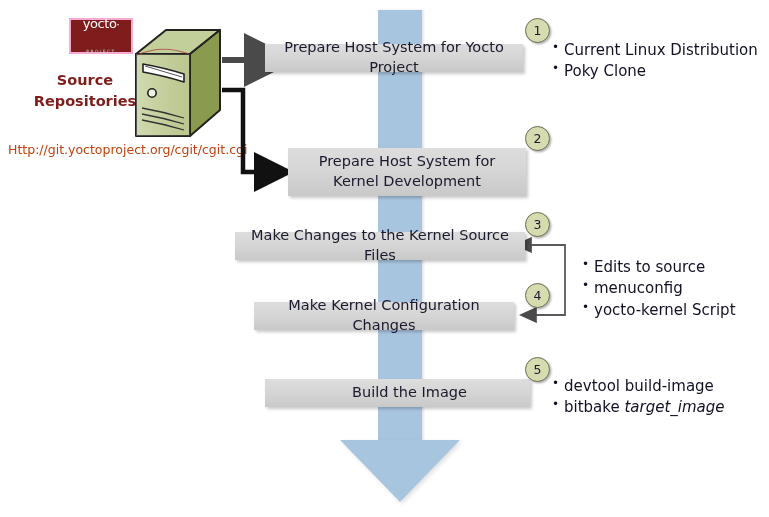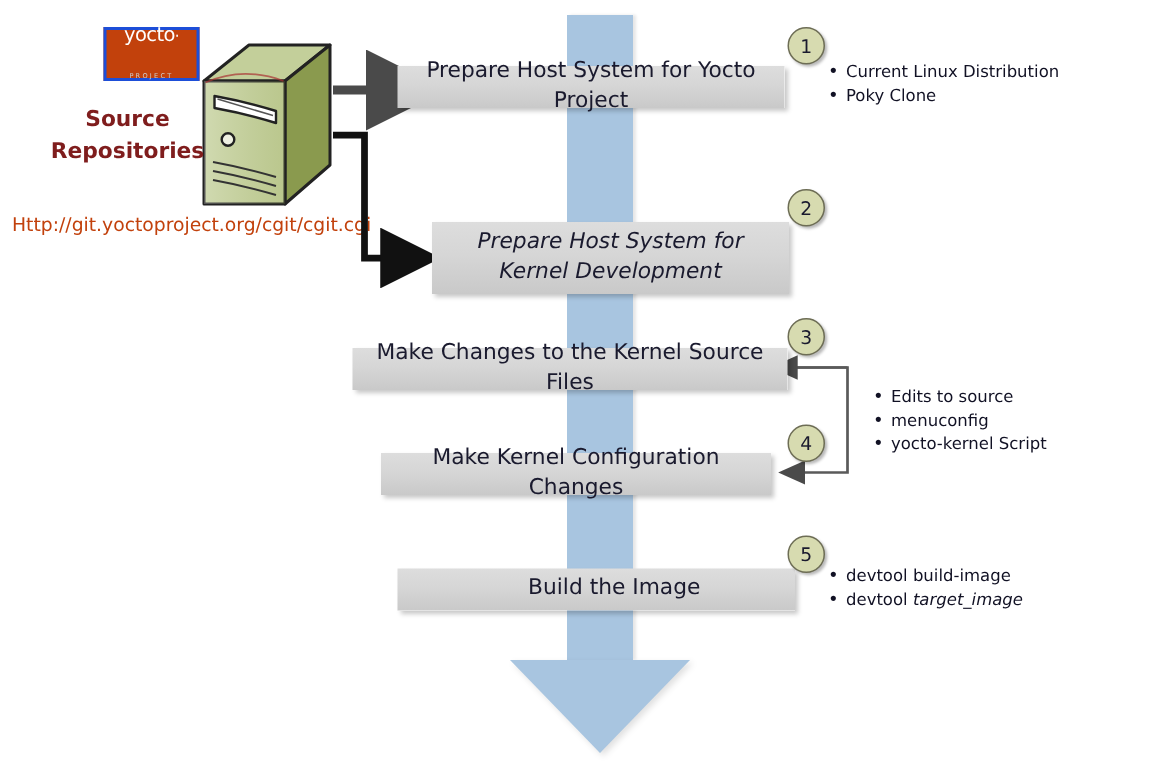--- a/index.html
+++ b/index.html
@@ -56,22 +56,22 @@
     padding: 4px 8px;
   }
 
   
   .yocto-logo {
     position: absolute;
     left: 69px;
     top: 18px;
     width: 64px;
     height: 36px;
-    background: #c2410c;
-    border: 2px solid #1d4ed8;
+    background: #7f1d1d;
+    border: 2px solid #f9a8d4;
     box-sizing: border-box;
     display: flex;
     flex-direction: column;
     align-items: center;
     justify-content: center;
     line-height: 1;
     gap: 18px;
   }
   .yocto-word {
     color: #ffffff;
@@ -130,21 +130,21 @@
     align-items: center;
     justify-content: center;
     font-size: 12.5px;
     color: #1a1a2e;
     box-sizing: border-box;
   }
 
   
   .bullets {
     position: absolute;
-    font-size: 11px;
+    font-size: 15px;
     color: #111124;
     line-height: 1.42;
   }
   .bullets ul {
     margin: 0;
     padding: 0;
     list-style: none;
   }
   .bullets li {
     position: relative;
@@ -248,21 +248,21 @@
   <div class="badge" style="left:525px; top:18px;">
     <span>1</span>
   </div>
   <div class="bullets" style="left:552px; top:40px;">
     <ul>
       <li>Current Linux Distribution</li>
       <li>Poky Clone</li>
     </ul>
   </div>
 
-  <div class="pbox" style="left:288px; top:148px; width:238px; height:48px;font-style:italic;">
+  <div class="pbox" style="left:288px; top:148px; width:238px; height:48px;">
     <span>Prepare Host System for Kernel Development</span>
   </div>
   <div class="badge" style="left:525px; top:126px;">
     <span>2</span>
   </div>
 
   <div class="pbox" style="left:235px; top:232px; width:290px; height:28px;">
     <span>Make Changes to the Kernel Source Files</span>
   </div>
   <div class="badge" style="left:525px; top:212px;">
@@ -286,17 +286,17 @@
 
   <div class="pbox" style="left:265px; top:379px; width:265px; height:28px;padding-left:32px;">
     <span>Build the Image</span>
   </div>
   <div class="badge" style="left:525px; top:357px;">
     <span>5</span>
   </div>
   <div class="bullets" style="left:552px; top:376px;">
     <ul>
       <li>devtool build-image</li>
-      <li><span>devtool </span><em>target_image</em></li>
+      <li><span>bitbake </span><em>target_image</em></li>
     </ul>
   </div>
 
 </div>
 
 </body></html>

